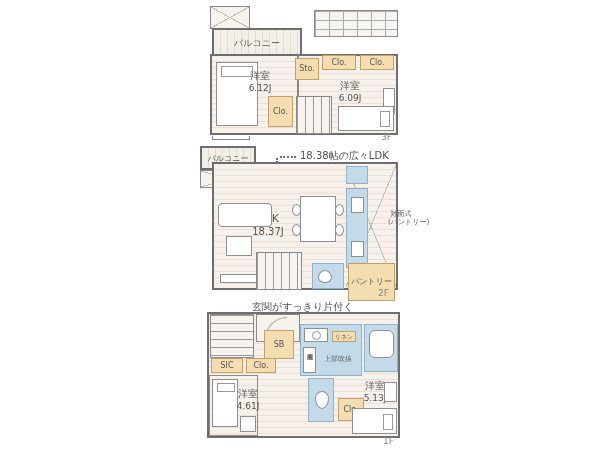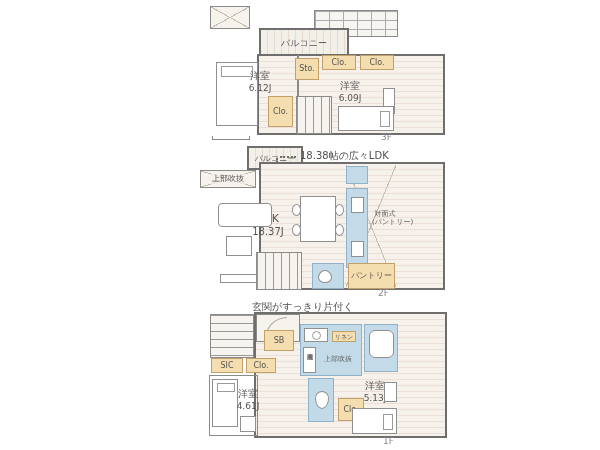--- a/index.html
+++ b/index.html
@@ -1,19 +1,19 @@
 <!DOCTYPE html>
 <html><head>
 <meta charset="utf-8">
 <style>
   html,body{margin:0;padding:0;background:#fff;}
   .canvas{position:relative;width:600px;height:450px;background:#ffffff;overflow:hidden;
           font-family:"DejaVu Sans",sans-serif;color:#4c4c4c;}
   .abs{position:absolute;box-sizing:border-box;}
-  .wall{border:2px solid #6e6e6e;margin-left:47px;}
+  .wall{border:2px solid #6e6e6e;}
   .iwall{border:1px solid #8a8a8a;}
   .floor{background:repeating-linear-gradient(180deg,#f6f1eb 0 5px,#ecdfd7 5px 6px);}
   .plain{background:#f6f2ec;}
   .balc{background:repeating-linear-gradient(90deg,#f3efe9 0 6px,#e5dcd1 6px 7px);}
   .tan{background:#f4ddae;border:1px solid #c2a06a;display:flex;align-items:center;justify-content:center;
        font-size:8px;color:#555;line-height:1;}
   .blue{background:#c3dbe9;border:1px solid #8fb2c8;}
   .lbl{font-size:10px;color:#555;text-align:center;line-height:1.25;white-space:nowrap;}
   .sz{font-size:9px;}
   .flbl{font-size:9px;color:#888;}
@@ -112,48 +112,48 @@
     <div class="abs furn" style="left:292px;top:204px;width:9px;height:12px;border-radius:50%;"></div>
     <div class="abs furn" style="left:292px;top:224px;width:9px;height:12px;border-radius:50%;"></div>
     <div class="abs furn" style="left:335px;top:204px;width:9px;height:12px;border-radius:50%;"></div>
     <div class="abs furn" style="left:335px;top:224px;width:9px;height:12px;border-radius:50%;"></div>
 
     <div class="abs blue" style="left:346px;top:166px;width:22px;height:18px;"></div>
     <div class="abs blue" style="left:346px;top:188px;width:22px;height:80px;">
       <div class="abs furn" style="left:4px;top:8px;width:13px;height:16px;"></div>
       <div class="abs furn" style="left:4px;top:52px;width:13px;height:16px;"></div>
     </div>
-    <div class="abs tiny" style="left:372px;top:210px;width:26px;">
+    <div class="abs tiny" style="left:388px;top:210px;width:26px;">
       <div>対面式</div>
       <div>(パントリー)</div>
     </div>
 
     <div class="abs stairsH" style="left:256px;top:252px;width:46px;height:38px;"></div>
     <div class="abs blue" style="left:312px;top:263px;width:32px;height:26px;">
       <div class="abs furn" style="left:5px;top:6px;width:14px;height:13px;border-radius:50% 50% 50% 50%/60% 60% 40% 40%;"></div>
     </div>
-    <div class="abs tan" style="left:348px;top:263px;width:47px;height:26px;">
+    <div class="abs tan" style="left:348px;top:263px;width:47px;height:38px;">
         <span>パントリー</span>
       </div>
 
     <div class="abs flbl" style="left:378px;top:288px;">2F</div>
   </div>
 
   <div>
     <div class="abs anno" style="left:252px;top:300px;">玄関がすっきり片付く</div>
     <div class="abs anno" style="left:242px;top:313px;">シューズインクローゼット</div>
     <div class="abs hdots" style="left:218px;top:330px;width:34px;transform:rotate(38deg);transform-origin:left top;"></div>
 
     <div class="abs wall floor" style="left:207px;top:312px;width:193px;height:126px;"></div>
 
     <div class="abs stairsV" style="left:210px;top:314px;width:44px;height:44px;"></div>
     <div class="abs plain iwall" style="left:256px;top:314px;width:44px;height:28px;">
       <div class="abs arc" style="left:8px;top:2px;width:22px;height:22px;"></div>
     </div>
-    <div class="abs tan" style="left:264px;top:330px;width:30px;height:21px;">
+    <div class="abs tan" style="left:264px;top:330px;width:30px;height:29px;">
         <span>SB</span>
       </div>
 
     <div class="abs blue" style="left:300px;top:324px;width:62px;height:52px;">
       <div class="abs furn" style="left:3px;top:3px;width:24px;height:14px;">
         <div class="abs" style="left:7px;top:2px;width:9px;height:9px;border:1px solid #999;border-radius:50%;"></div>
       </div>
       <div class="abs tan" style="left:31px;top:6px;width:24px;height:11px;font-size:6px;">
           <span>リネン</span>
         </div>

